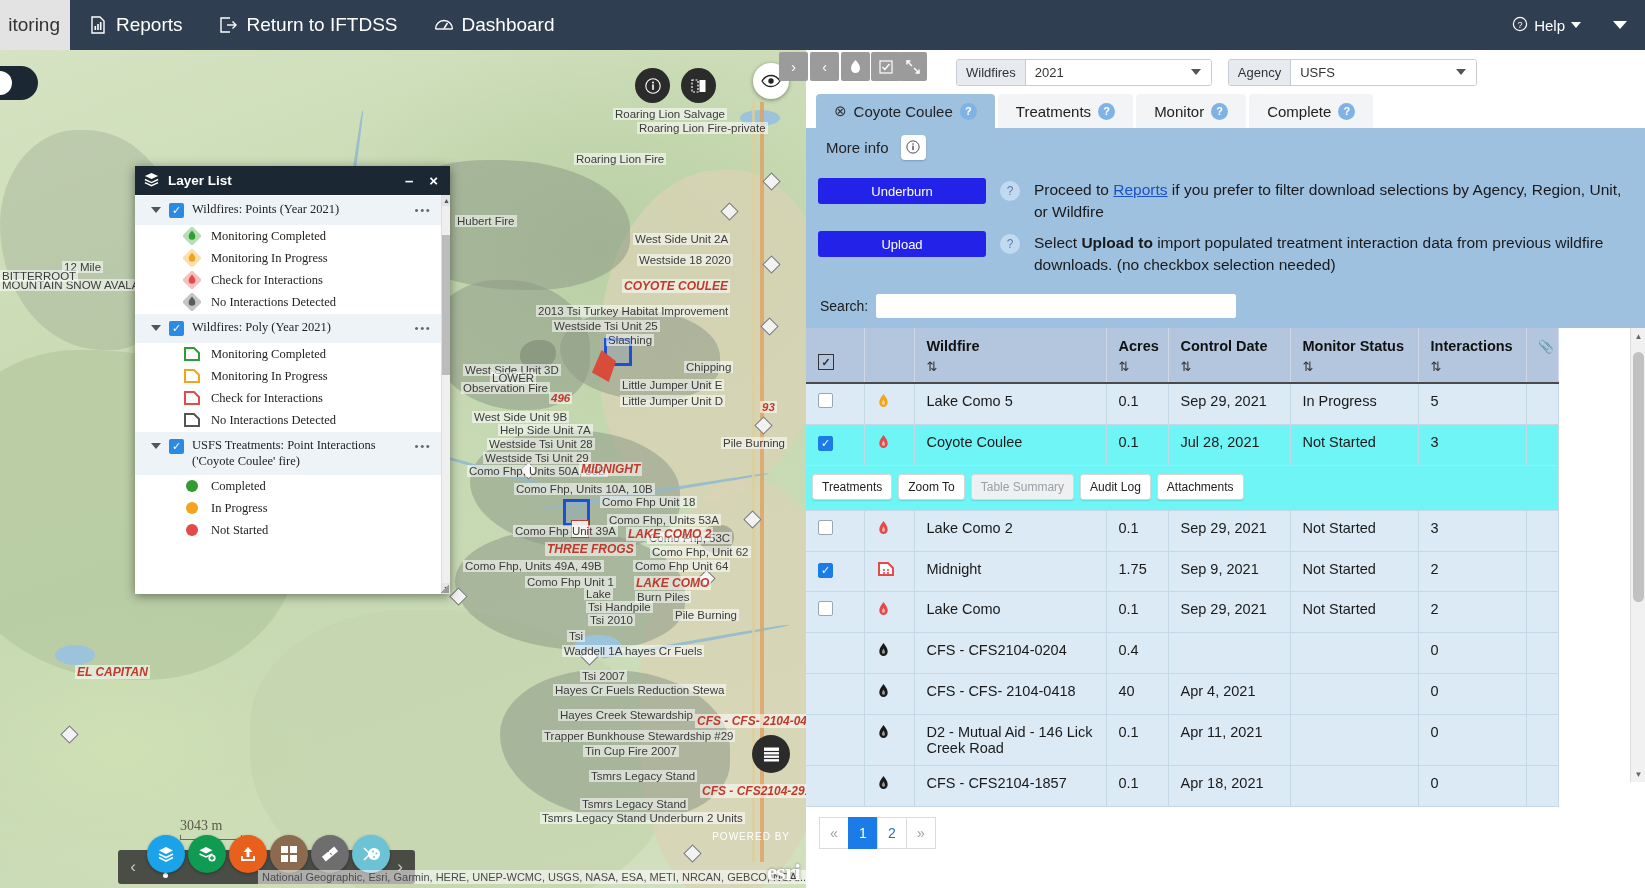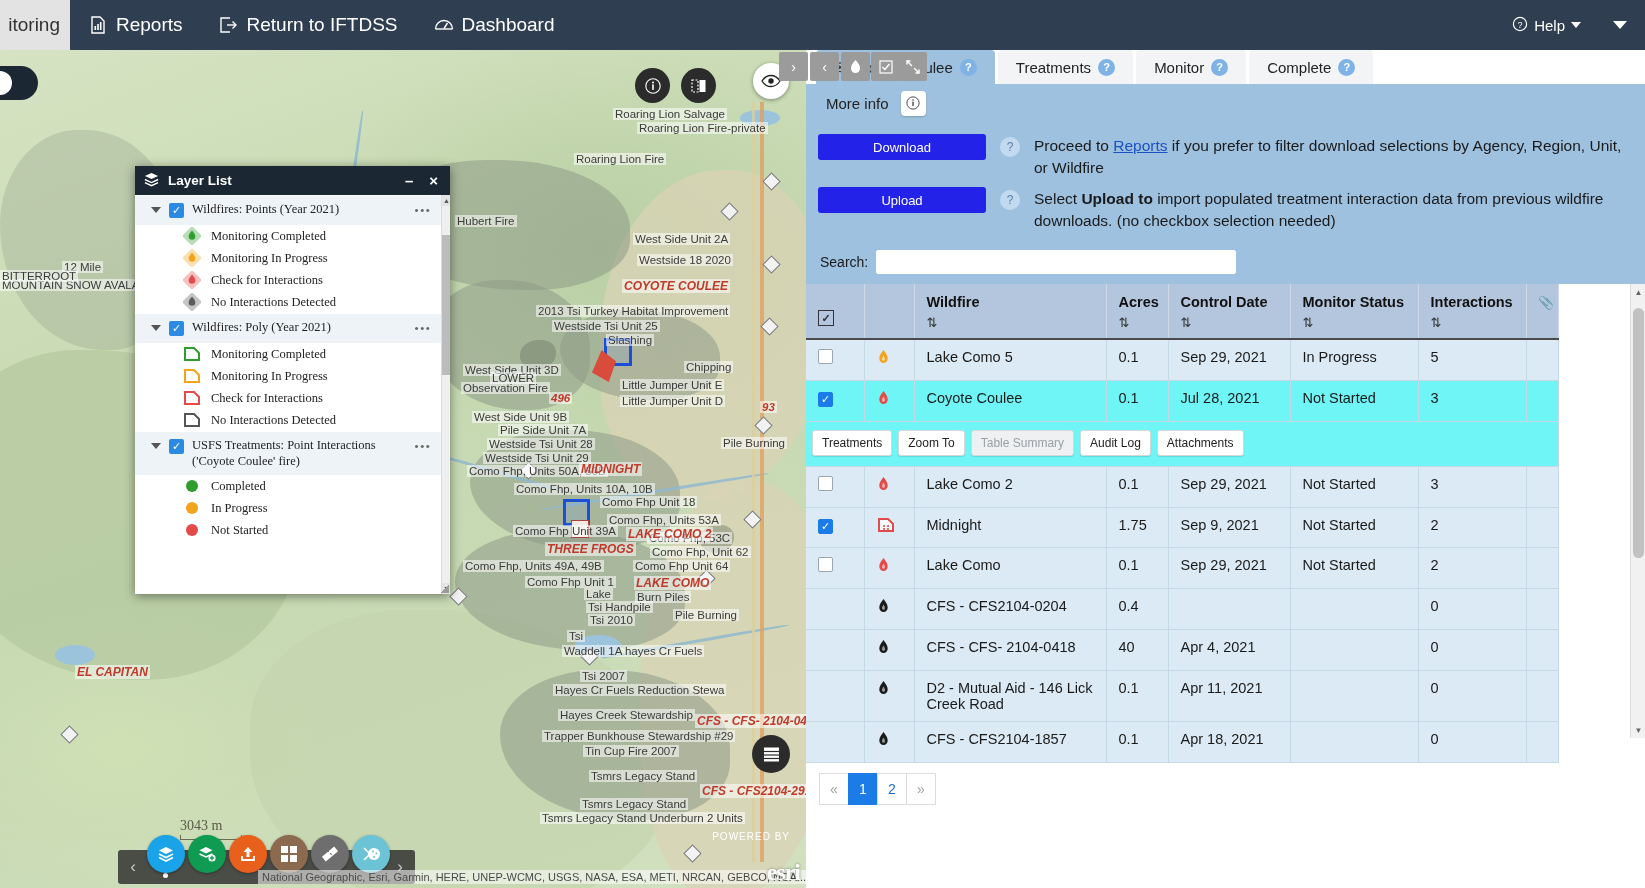--- a/index.html
+++ b/index.html
@@ -435,21 +435,21 @@
       <div class="map-label" style="left: 536px; top: 255px;">2013 Tsi Turkey Habitat Improvement</div>
       <div class="map-label" style="left: 552px; top: 270px;">Westside Tsi Unit 25</div>
       <div class="map-label" style="left: 606px; top: 284px;">Slashing</div>
       <div class="map-label" style="left: 463px; top: 314px;">West Side Unit 3D</div>
       <div class="map-label" style="left: 684px; top: 311px;">Chipping</div>
       <div class="map-label" style="left: 461px; top: 332px;">Observation Fire</div>
       <div class="map-label" style="left: 604px; top: 329px; margin-left: 16px;">Little Jumper Unit E</div>
       <div class="map-label hwy" style="left: 549px; top: 342px;">496</div>
       <div class="map-label" style="left: 620px; top: 345px;">Little Jumper Unit D</div>
       <div class="map-label" style="left: 472px; top: 361px;">West Side Unit 9B</div>
-      <div class="map-label" style="left: 498px; top: 374px;">Pile Side Unit 7A</div>
+      <div class="map-label" style="left: 498px; top: 374px;">Help Side Unit 7A</div>
       <div class="map-label" style="left: 487px; top: 388px;">Westside Tsi Unit 28</div>
       <div class="map-label hwy" style="left: 760px; top: 351px;">93</div>
       <div class="map-label" style="left: 483px; top: 402px;">Westside Tsi Unit 29</div>
       <div class="map-label" style="left: 721px; top: 387px;">Pile Burning</div>
       <div class="map-label" style="left: 467px; top: 415px;">Como Fhp, Units 50A, 50B</div>
       <div class="map-label fire" style="left: 579px; top: 412px;">MIDNIGHT</div>
       <div class="map-label" style="left: 514px; top: 433px;">Como Fhp, Units 10A, 10B</div>
       <div class="map-label" style="left: 600px; top: 446px;">Como Fhp Unit 18</div>
       <div class="map-label" style="left: 607px; top: 464px;">Como Fhp, Units 53A</div>
       <div class="map-label" style="left: 513px; top: 475px;">Como Fhp Unit 39A</div>
@@ -675,20 +675,36 @@
       <div class="ll-arrowbox" style="top:0;">▲</div>
       <div id="ll-thumb"></div>
       <div class="ll-arrowbox" style="bottom:0;">▼</div>
     </div>
   </div>
   <div id="ll-resize"></div>
 </div>
 
 <div id="right">
 
+  <div id="filterbar">
+    <div class="sel-group">
+      <span class="sel-label">Wildfires</span>
+      <div class="sel-box2">
+        <span class="sel-val">2021</span>
+        <span class="sel-chev"></span>
+      </div>
+    </div>
+    <div class="sel-group">
+      <span class="sel-label">Agency</span>
+      <div class="sel-box2">
+        <span class="sel-val">USFS</span>
+        <span class="sel-chev"></span>
+      </div>
+    </div>
+  </div>
 
   <div id="tabs">
       <div class="tab active">
         <span class="xmark">⊗</span>
         <span>Coyote Coulee</span>
         <span class="qmark">?</span>
       </div>
       <div class="tab">
         <span>Treatments</span>
         <span class="qmark">?</span>
@@ -709,21 +725,21 @@
       <svg width="14" height="14" viewBox="0 0 16 16">
           <circle cx="8" cy="8" r="7" fill="none" stroke="#333" stroke-width="1"></circle>
           <circle cx="8" cy="4.6" r=".9" fill="#333"></circle>
           <rect x="7.3" y="6.5" width="1.4" height="5" fill="#333"></rect>
         </svg>
     </span>
   </div>
 
   <div id="actions">
     <div class="act-row">
-      <button class="btn-blue">Download</button>
+      <button class="btn-blue">Underburn</button>
       <span class="qmark-lt">?</span>
       <div class="act-text">
         <span>Proceed to </span><a href="#">Reports</a><span> if you prefer to filter download selections by Agency, Region, Unit, or Wildfire</span>
       </div>
     </div>
     <div class="act-row">
       <button class="btn-blue">Upload</button>
       <span class="qmark-lt">?</span>
       <div class="act-text">
         <span>Select </span><b>Upload to</b><span> import populated treatment interaction data from previous wildfire downloads. (no checkbox selection needed)</span>

